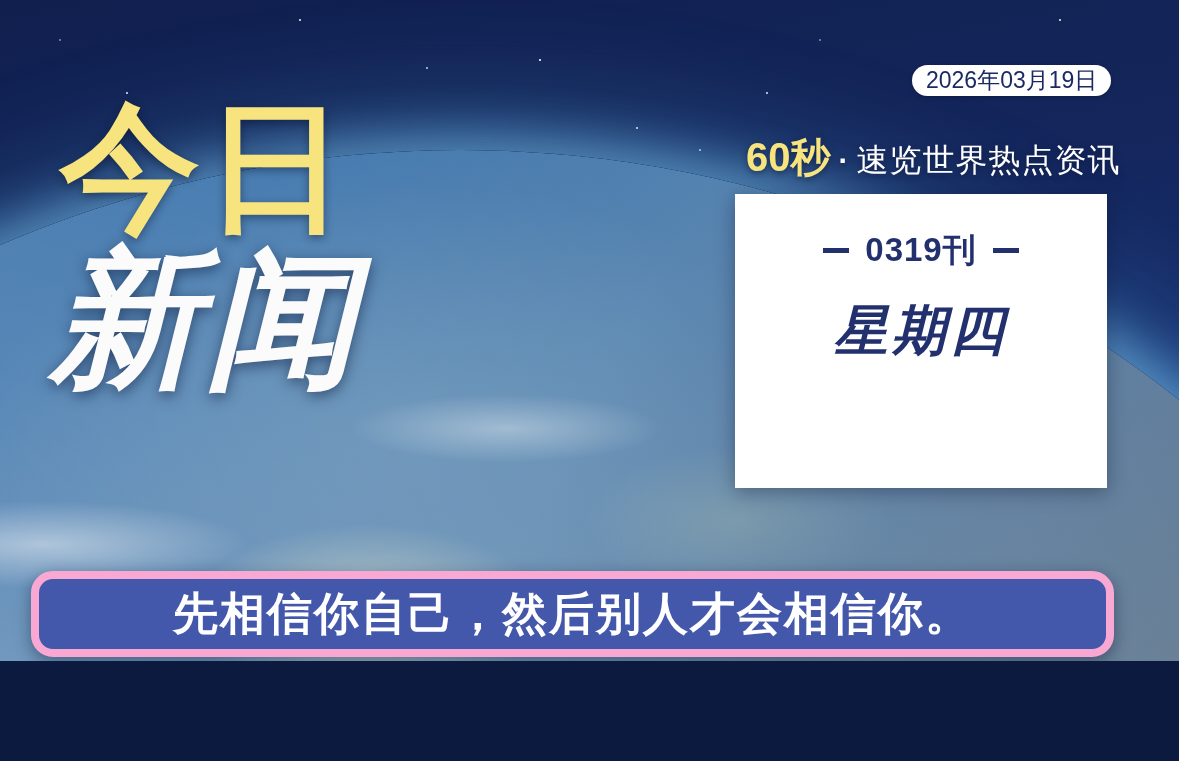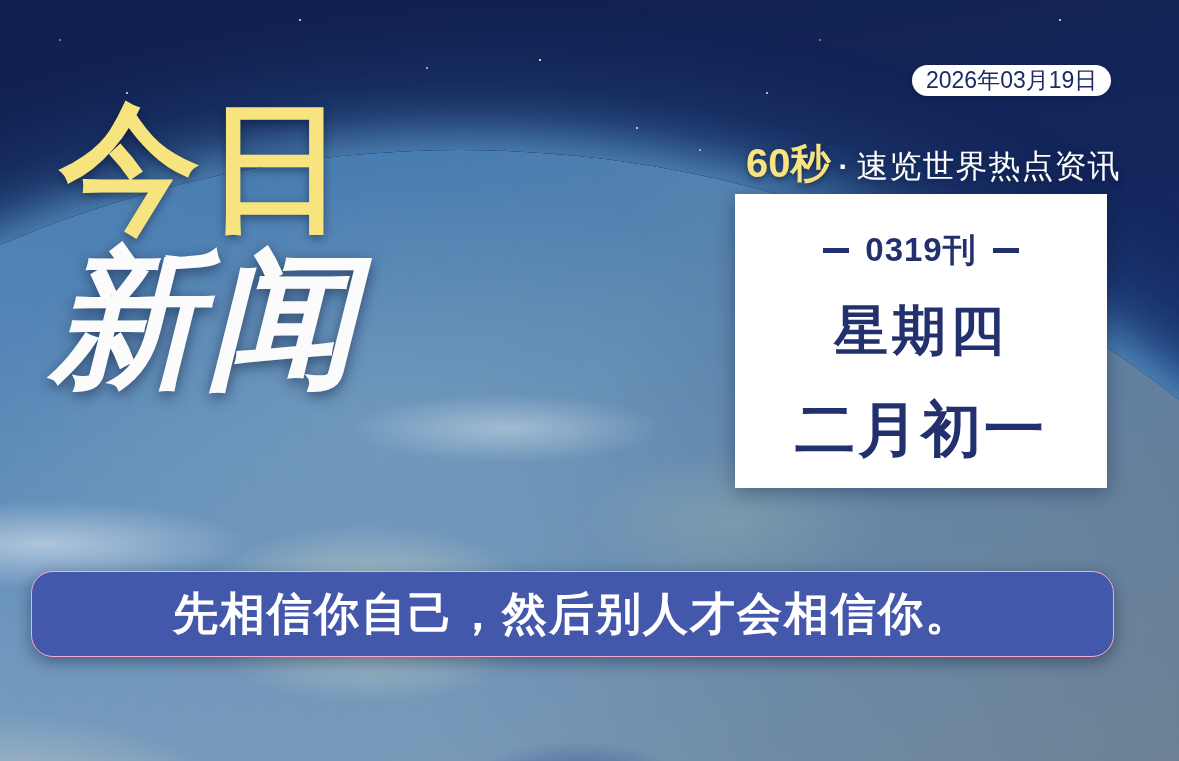--- a/index.html
+++ b/index.html
@@ -3,21 +3,21 @@
 <meta charset="utf-8">
 <style>
   html, body {
     margin: 0;
     padding: 0;
     background: #0d1a40;
   }
   #poster {
     position: relative;
     width: 1179px;
-    height: 761px;
+    height: 661px;
     overflow: hidden;
     font-family: "Liberation Sans", "DejaVu Sans", sans-serif;
     background: #404040;
   }
 
   
   .sky {
     position: absolute;
     inset: 0;
     background:
@@ -186,21 +186,21 @@
     font-size: 23px;
     font-weight: 400;
     letter-spacing: 0px;
     box-shadow: 0 1px 4px rgba(0,0,0,.25);
   }
 
   
   .tagline {
     position: absolute;
     left: 746px;
-    top: 136px;
+    top: 130px;
     display: flex;
     align-items: baseline;
     white-space: nowrap;
     text-shadow: 0 2px 6px rgba(8,18,48,.55);
   }
   .tagline-seconds {
     font-size: 40px;
     font-weight: 700;
     color: #f7e47e;
     letter-spacing: 0px;
@@ -247,38 +247,39 @@
     display: inline-block;
     width: 26px;
     height: 5px;
     background: #22316e;
   }
   .weekday {
     font-size: 54px;
     font-weight: 800;
     letter-spacing: 4px;
     margin-top: 22px;
+    font-style: italic;
   }
   .lunar {
     font-size: 60px;
     font-weight: 800;
     letter-spacing: 3px;
     margin-top: 22px;
   }
 
   
   .quote-bar {
     position: absolute;
     left: 31px;
     top: 571px;
     width: 1083px;
     height: 86px;
     box-sizing: border-box;
     background: #4458ab;
-    border: 1px solid #f9a8d4;
+    border: 8px solid #f9a8d4;
     border-radius: 22px;
     display: flex;
     align-items: center;
     justify-content: center;
     box-shadow: 0 5px 16px rgba(6,14,40,.40);
   }
   .quote-text {
     color: #ffffff;
     font-size: 45px;
     font-weight: 700;
@@ -316,20 +317,19 @@
     <span class="tagline-text">速览世界热点资讯</span>
   </div>
 
   <div class="info-card">
     <div class="issue-row">
       <span class="issue-dash"></span>
       <span>0319刊</span>
       <span class="issue-dash"></span>
     </div>
     <div class="weekday">星期四</div>
-    <div class="lunar">二月初一</div>
   </div>
 
   <div class="quote-bar">
     <span class="quote-text">先相信你自己，然后别人才会相信你。</span>
   </div>
 
 </div>
 
 </body></html>

